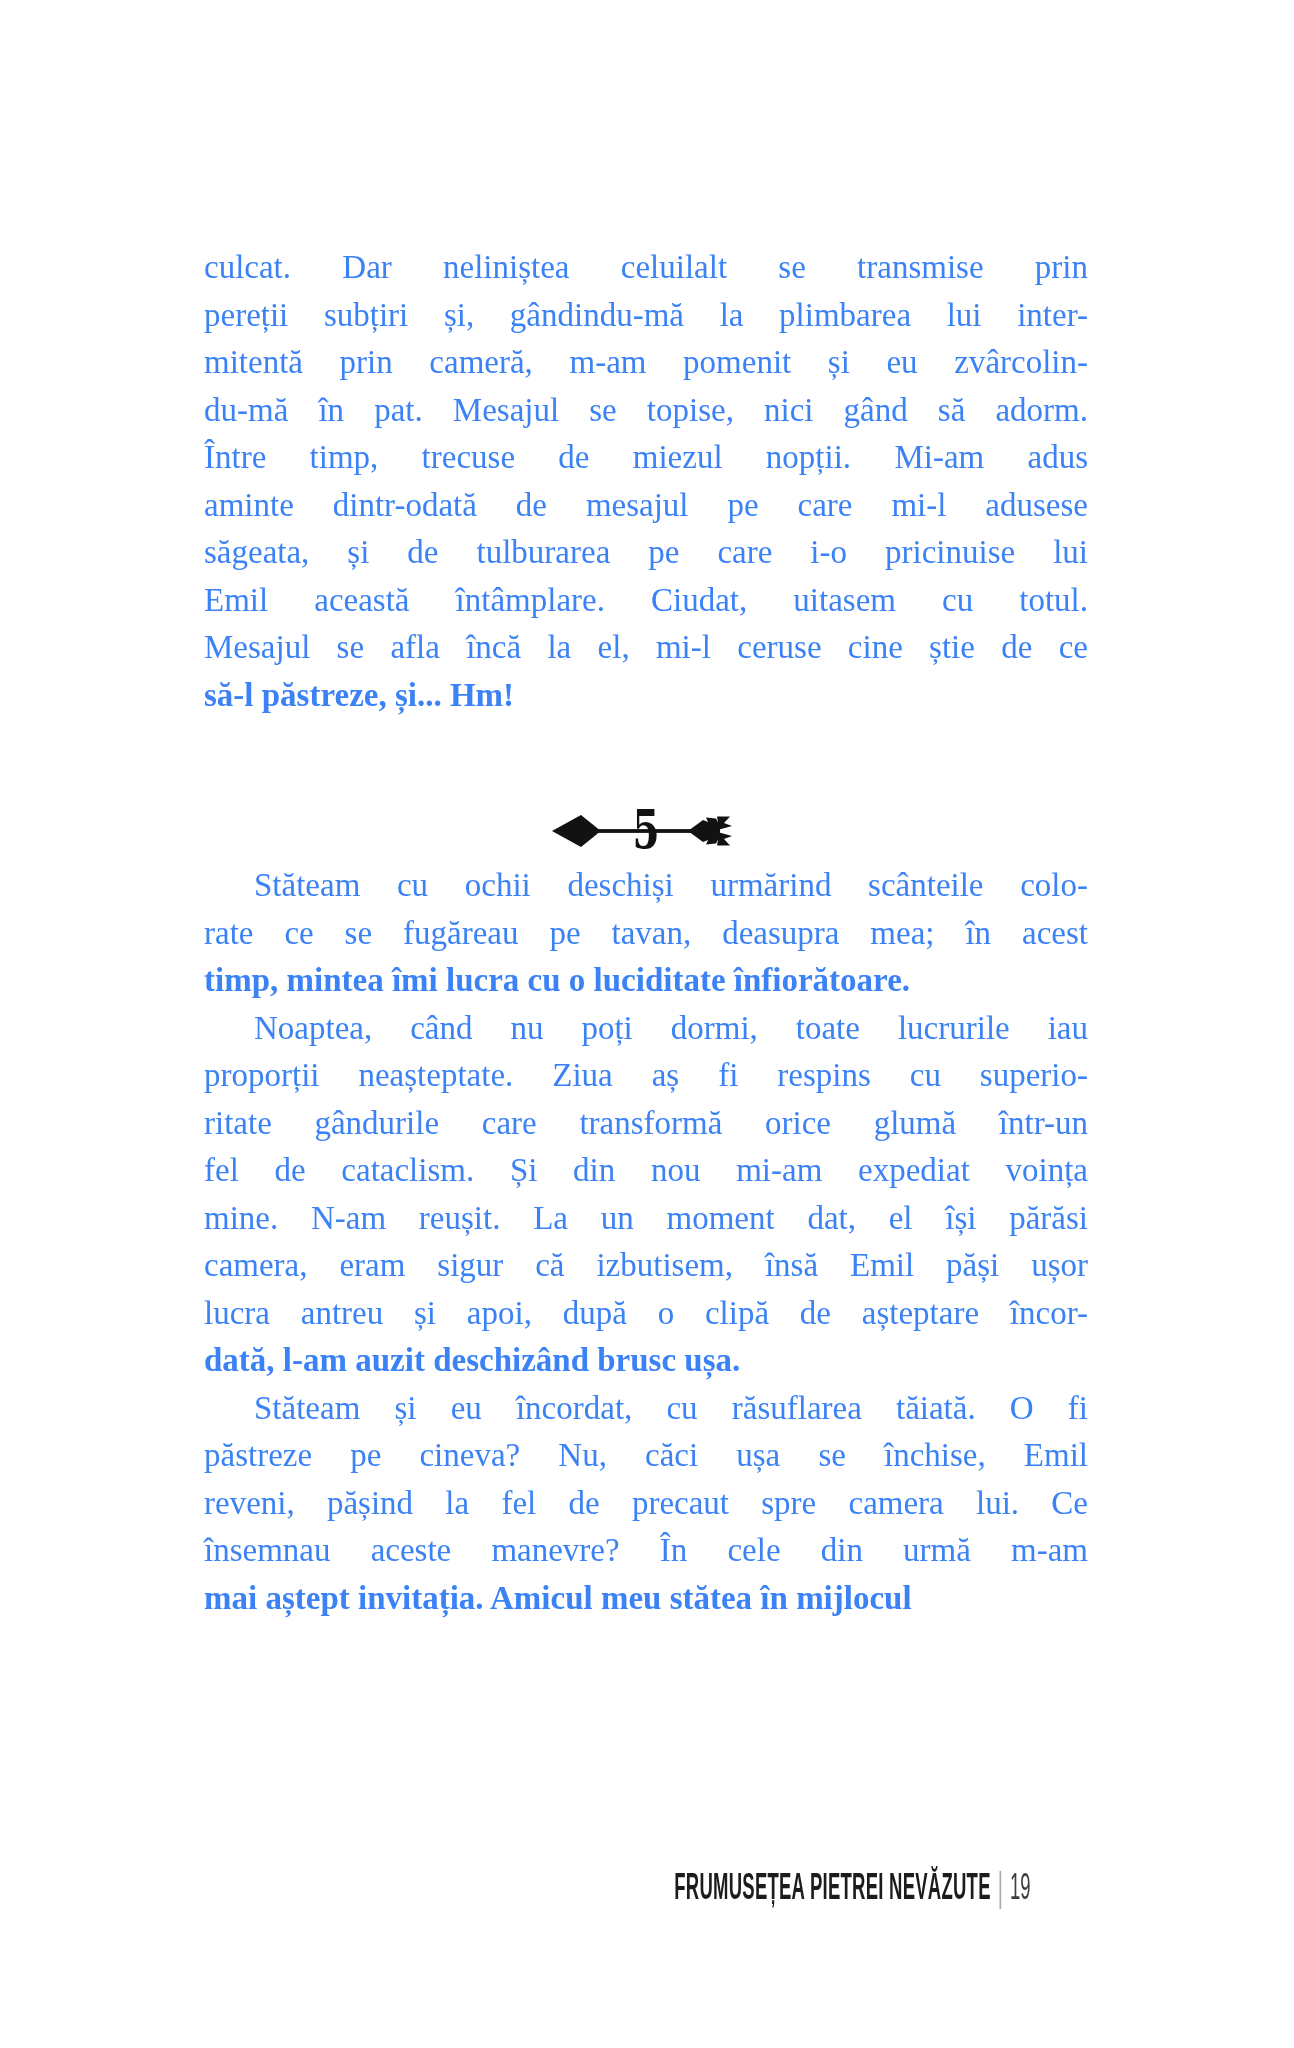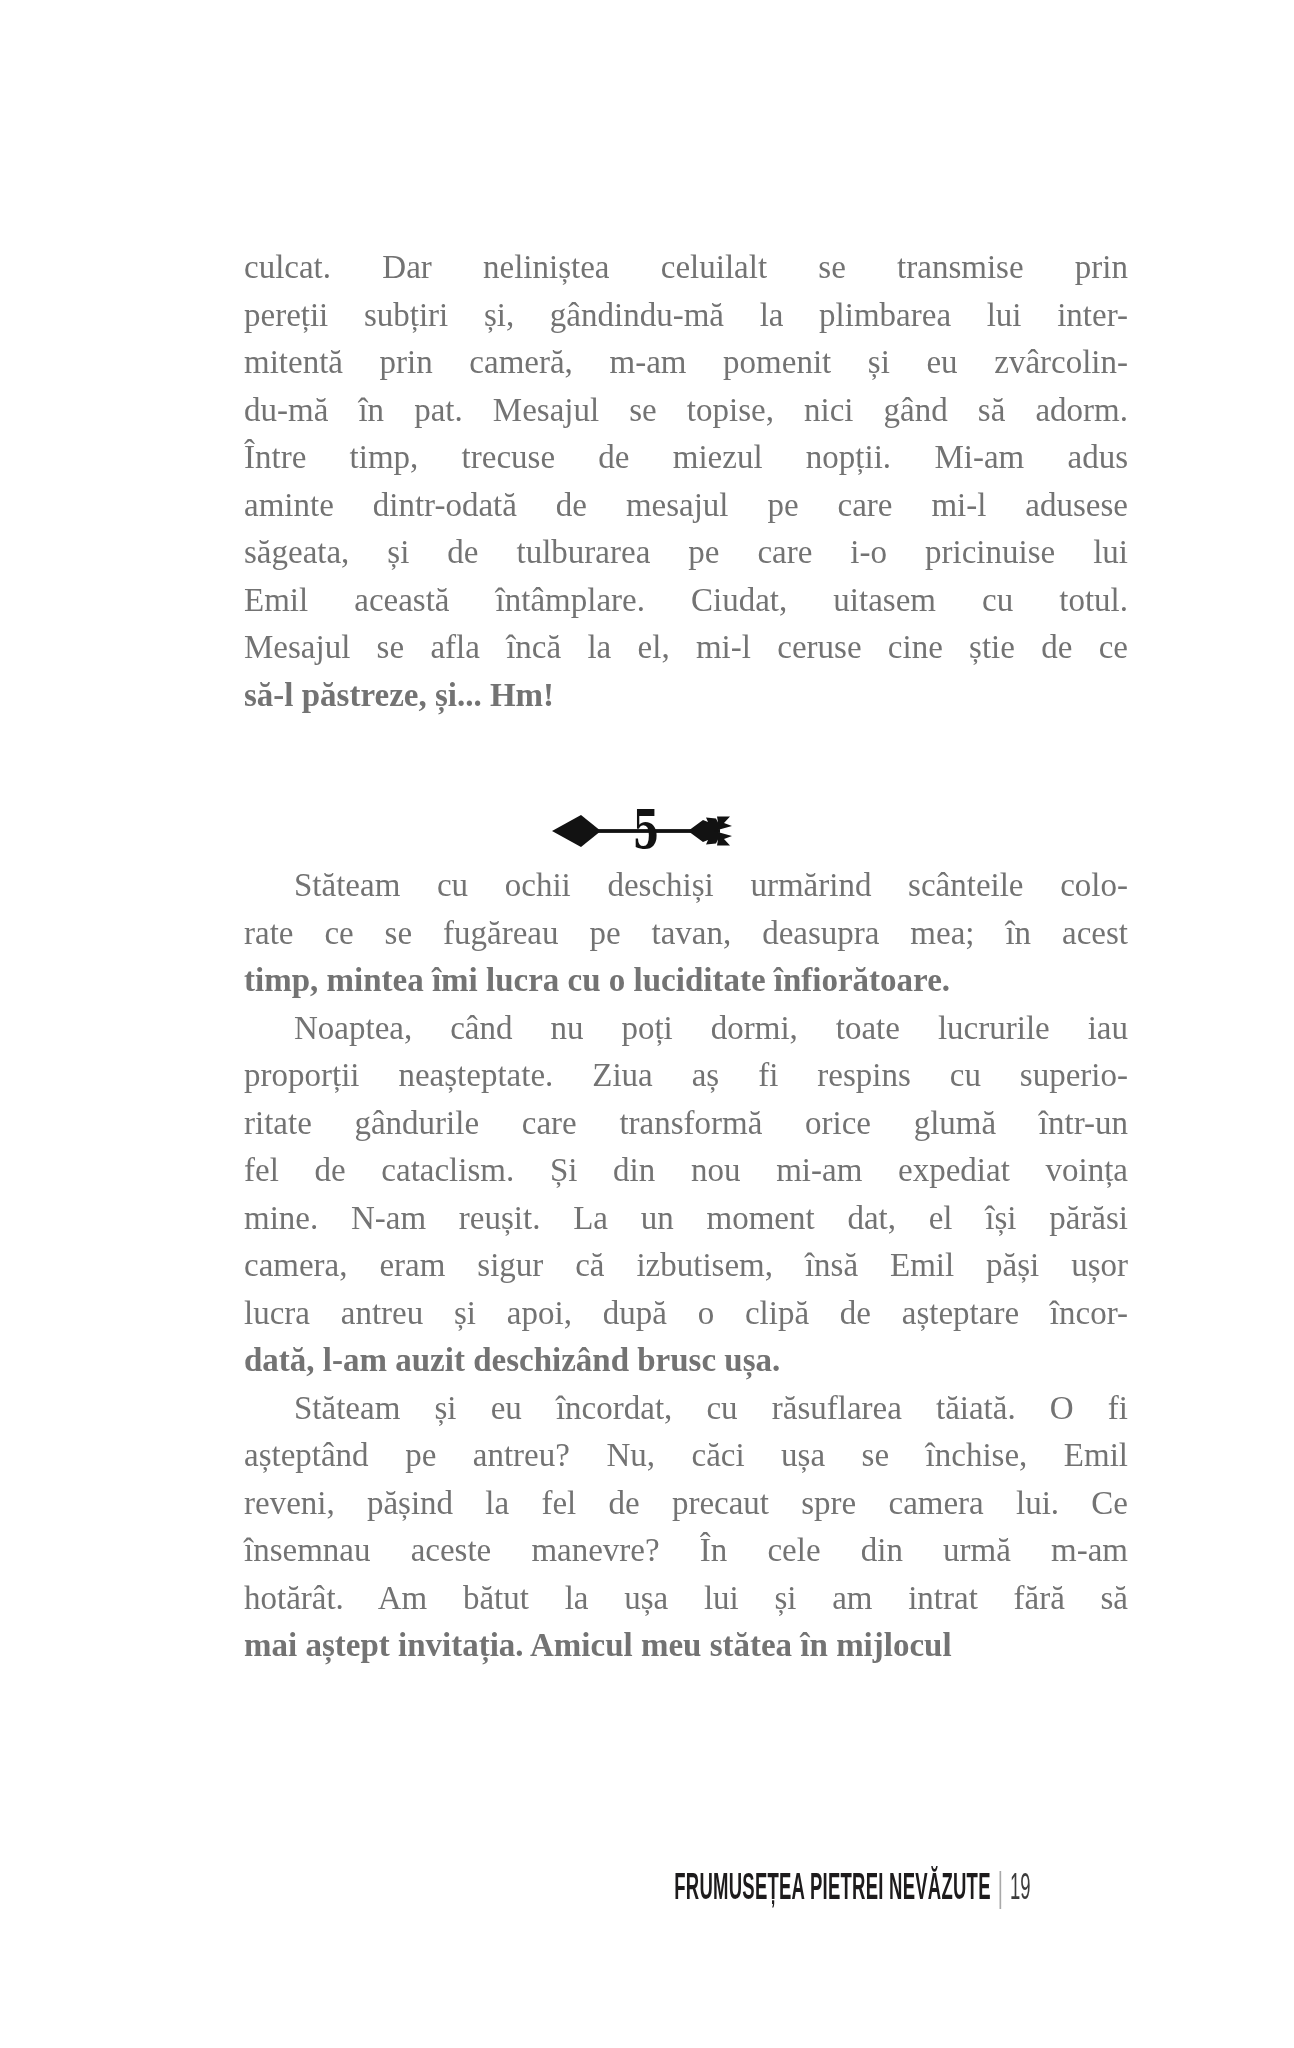--- a/index.html
+++ b/index.html
@@ -11,24 +11,23 @@
     font-family: "Liberation Serif", serif;
   }
   .page {
     position: absolute; inset: 0;
     background: #ffffff;
   }
   .textblock {
     position: absolute;
     left: 204px;
     width: 884px;
-    color: #737373;
+    color: #3b82f6;
     font-size: 33px;
     line-height: 47.5px;
-    margin-left: 40px;
   }
   #section-continuation { top: 244px; }
   #section-main { top: 862px; }
   .line {
     text-align: justify;
     text-align-last: justify;
   }
   .line.last { text-align-last: left; font-weight: bold; }
   .line.indent { text-indent: 50px; }
 
@@ -129,24 +128,23 @@
         <div class="line">proporții neașteptate. Ziua aș fi respins cu superio-</div>
         <div class="line">ritate gândurile care transformă orice glumă într-un</div>
         <div class="line">fel de cataclism. Și din nou mi-am expediat voința</div>
         <div class="line">mine. N-am reușit. La un moment dat, el își părăsi</div>
         <div class="line">camera, eram sigur că izbutisem, însă Emil păși ușor</div>
         <div class="line">lucra antreu și apoi, după o clipă de așteptare încor-</div>
         <div class="line last">dată, l-am auzit deschizând brusc ușa.</div>
       </div>
     <div>
         <div class="line indent">Stăteam și eu încordat, cu răsuflarea tăiată. O fi</div>
-        <div class="line">așteptând pe antreu? Nu, căci ușa se închise, Emil</div>
+        <div class="line">păstreze pe cineva? Nu, căci ușa se închise, Emil</div>
         <div class="line">reveni, pășind la fel de precaut spre camera lui. Ce</div>
         <div class="line">însemnau aceste manevre? În cele din urmă m-am</div>
-        <div class="line">hotărât. Am bătut la ușa lui și am intrat fără să</div>
         <div class="line last">mai aștept invitația. Amicul meu stătea în mijlocul</div>
       </div>
   </div>
 
   <div class="footer">
     <span class="footer-title">FRUMUSEȚEA PIETREI NEVĂZUTE</span>
     <span class="footer-sep">|</span>
     <span class="footer-page">19</span>
   </div>
 

